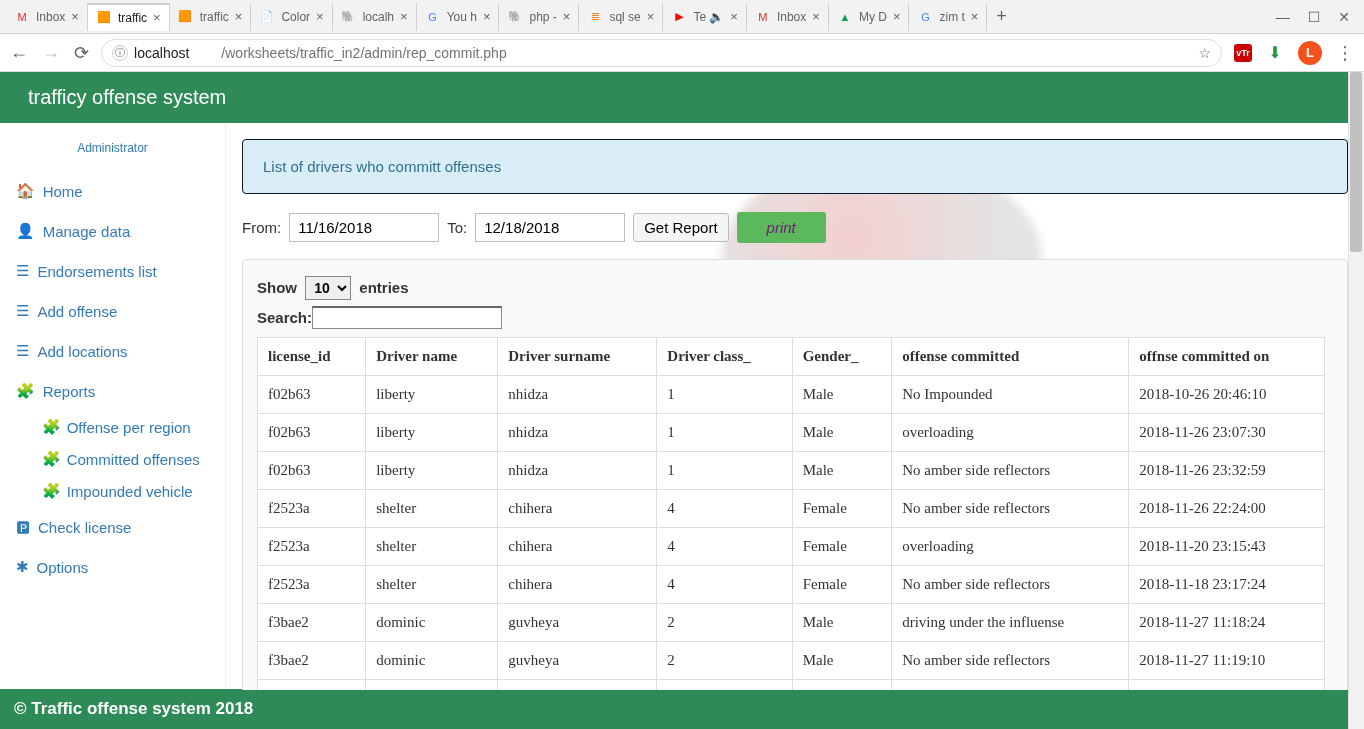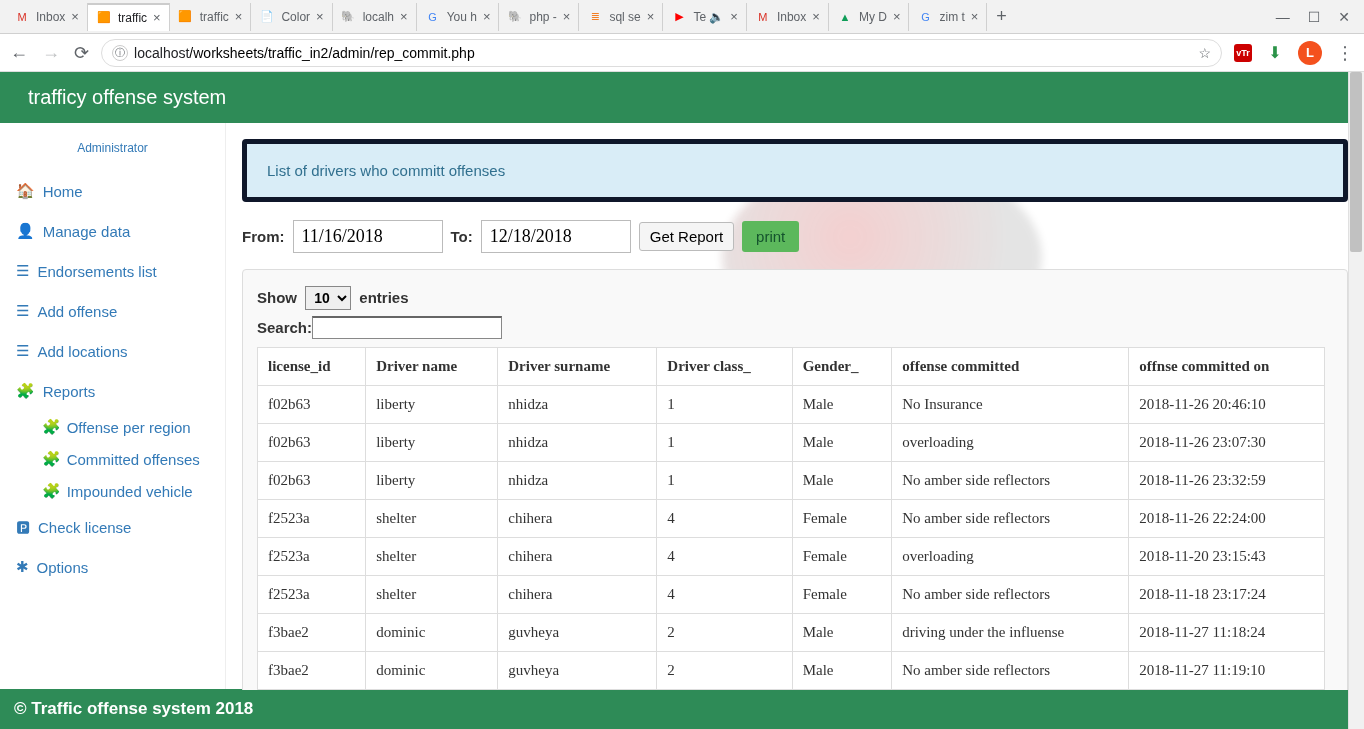--- a/index.html
+++ b/index.html
@@ -15,21 +15,21 @@
 .tab-new { width:28px; display:flex; justify-content:center; align-items:center; color:#5f6368; font-size:18px; cursor:pointer;}
 .win-btns { margin-left:auto; display:flex; gap:18px; padding:0 8px; color:#5f6368;}
 .win-btns span { cursor:pointer; font-size:14px;}
 
 .addr-bar { display:flex; align-items:center; height:38px; padding:0 10px; gap:12px; border-bottom:1px solid #ddd;}
 .nav-icons { display:flex; gap:14px; color:#5f6368; font-size:18px;}
 .nav-icons span { cursor:pointer; }
 .url-box { flex:1; display:flex; align-items:center; height:28px; border:1px solid #ddd; border-radius:14px; padding:0 10px; font-size:14px; color:#5f6368; gap:6px;}
 .url-box .secure { font-size:13px; color:#5f6368; border:1px solid #ccc; border-radius:50%; width:16px; height:16px; display:inline-flex; align-items:center; justify-content:center; font-size:10px;}
 .url-host { color:#202124;margin-top:43px; }
-.url-path { color:#000000; }
+.url-path { color:#737373;margin-left:32px; }
 .addr-right { display:flex; align-items:center; gap:14px; color:#5f6368;}
 .ext-icon { width:18px; height:18px; display:inline-flex; align-items:center; justify-content:center;}
 .yt-badge { background:#c00; color:#fff; font-size:9px; font-weight:bold; padding:2px 2px; border-radius:3px;}
 .idm-badge { color:#2b9348; font-size:16px;}
 .prof-badge { width:24px; height:24px; background:#f4511e; color:#fff; border-radius:50%; display:inline-flex; align-items:center; justify-content:center; font-size:13px; font-weight:bold;}
 .dots { font-size:18px; cursor:pointer;}
 
 
 .page { position:relative; height:calc(729px - 34px - 38px); overflow:hidden;}
 .page-scroll { position:absolute; right:0; top:0; width:16px; height:100%; background:#f1f1f1; border-left:1px solid #e0e0e0;}
@@ -40,26 +40,26 @@
 .sidebar { width:226px; background:#fff; border-right:1px solid #eee; padding:10px 0; }
 .admin-label { text-align:center; color:#337ab7; padding:8px 0 16px; font-size:12px;}
 .side-item { padding:11px 16px; color:#337ab7; font-size:15px; display:flex; align-items:center; gap:8px; cursor:pointer;}
 .side-sub { padding:7px 16px 7px 42px; color:#337ab7; font-size:15px; cursor:pointer; display:flex; align-items:center; gap:6px;}
 
 .main { flex:1; position:relative; padding:14px 16px 0 16px; overflow:hidden;}
 .main-bg { position:absolute; inset:0; background:linear-gradient(135deg,#888 0%,#bbb 30%,#999 60%,#777 100%); opacity:.35; z-index:0;}
 .main-bg::before { content:""; position:absolute; left:480px; top:20px; width:320px; height:200px; background:radial-gradient(circle at 40% 40%, rgba(200,30,30,.6), rgba(0,0,0,.3) 70%); border-radius:50%; filter:blur(4px);}
 .main > * { position:relative; z-index:1;}
 
-.alert { background:#d9edf7; color:#31708f; border:5px solid #0f172a; border-radius:4px; padding:18px 20px; margin:2px 0 18px; font-size:15px;}
+.alert { background:#d9edf7; color:#31708f; border:1px solid #0f172a; border-radius:4px; padding:18px 20px; margin:2px 0 18px; font-size:15px;}
 .report-form { display:flex; align-items:center; gap:8px; margin-bottom:16px; font-size:15px;}
-.report-form label { font-weight:bold; }
-.report-form input[type=text] { padding:5px 8px; font-size:18px; border:1px solid #bbb; width:150px;font-family:Liberation Serif, serif;}
+.report-form label { font-weight:normal; }
+.report-form input[type=text] { padding:5px 8px; font-size:15px; border:1px solid #bbb; width:150px;}
 .btn-def { background:#f5f5f5; border:1px solid #bbb; padding:5px 10px; font-size:15px; cursor:pointer; border-radius:3px;}
-.btn-green { background:#5cb85c; color:#14532d; border:none; padding:7px 14px; font-size:15px; cursor:pointer; border-radius:3px;}
+.btn-green { background:#5cb85c; color:#701a75; border:none; padding:7px 30px; font-size:15px; cursor:pointer; border-radius:3px;font-style:italic;}
 
 .panel { background:#f9f9f9; border:1px solid #ddd; border-radius:4px; padding:16px 22px 0 14px; }
 .dt-top { font-size:15px; margin-bottom:6px; font-weight:bold;}
 .dt-top select { border:1px solid #888; padding:2px 4px; font-size:14px; font-weight:bold; margin:0 4px;}
 .dt-search { font-size:15px; font-weight:bold; margin-bottom:8px;}
 .dt-search input { border:1px solid #888; border-top:2px solid #666; padding:2px 4px; width:190px; font-size:14px;}
 
 table { width:100%; border-collapse:collapse; font-size:15px; background:#fff;font-family:Liberation Serif, serif;}
 th,td { border:1px solid #ddd; padding:10px 10px; text-align:left;}
 th { font-weight:bold; cursor:pointer;}
@@ -251,22 +251,22 @@
                   <th>offnse committed on</th>
                 </tr>
               </thead>
             <tbody id="tbody-mount">
                 <tr>
                   <td>f02b63</td>
                   <td>liberty</td>
                   <td>nhidza</td>
                   <td>1</td>
                   <td>Male</td>
-                  <td>No Insurance</td>
-                  <td>2018-11-26 20:46:10</td>
+                  <td>No Impounded</td>
+                  <td>2018-10-26 20:46:10</td>
                 </tr>
                 <tr>
                   <td>f02b63</td>
                   <td>liberty</td>
                   <td>nhidza</td>
                   <td>1</td>
                   <td>Male</td>
                   <td>overloading</td>
                   <td>2018-11-26 23:07:30</td>
                 </tr>

